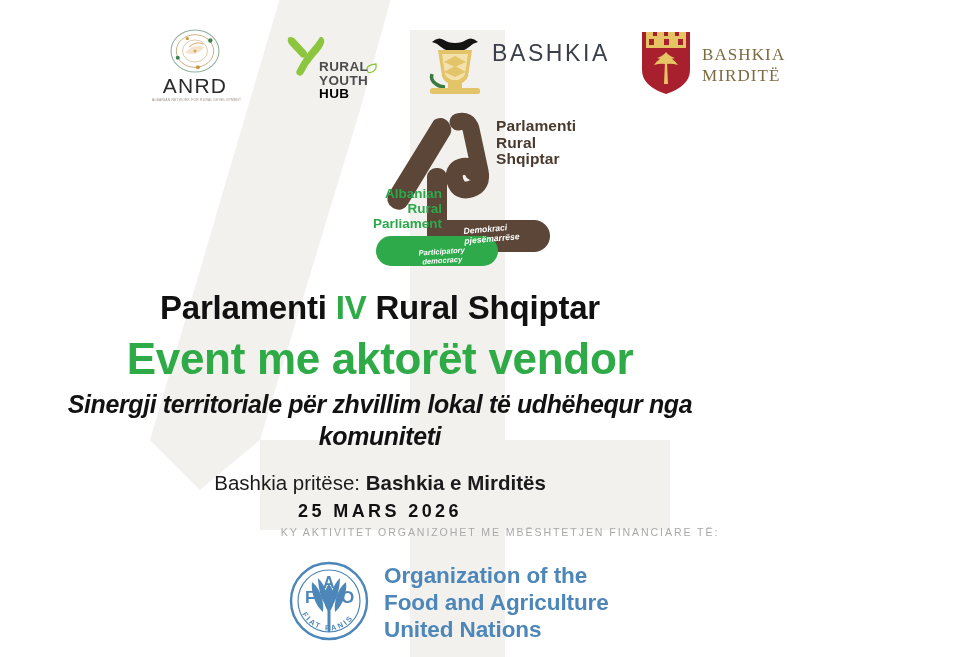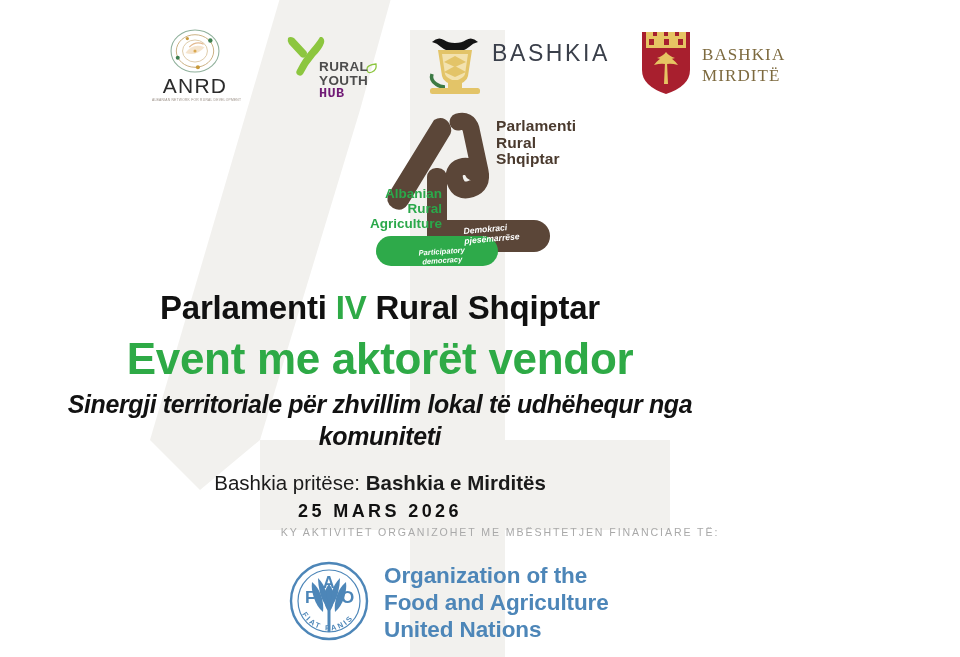--- a/index.html
+++ b/index.html
@@ -54,21 +54,21 @@
   
   .ryh{ position:absolute; left:282px; top:20px; width:110px; height:70px;}
   .ryh-y{ position:absolute; left:2px; top:0px; width:44px;height:44px;}
   .ryh-leaf{ position:absolute; left:84px; top:28px; width:12px;height:12px;}
   .ryh-text{
     position:absolute; left:37px; top:26px;
     font-size:13.5px; font-weight:700; line-height:13.5px;
     letter-spacing:.4px;
   }
   .ryh-text .l1,.ryh-text .l2{ color:#4d4d4d; display:block;}
-  .ryh-text .l3{ color:#701a75; display:block;font-family:Liberation Mono, monospace;}
+  .ryh-text .l3{ color:#000000; display:block;}
 
   
   .lezhe{ position:absolute; left:424px; top:14px; height:72px;}
   .lezhe-crest{ position:absolute; left:0; top:4px; width:62px;height:66px;}
   .lezhe-text{ position:absolute; left:68px; top:12px;}
   .lezhe-t1{
     font-size:23px; letter-spacing:2.6px; color:#3a3f4a; line-height:26px;
     font-weight:400;
   }
   .lezhe-t2{
@@ -258,21 +258,21 @@
       <rect x="46" y="128" width="122" height="30" rx="15" fill="#2eaa4a"></rect>
     </svg>
     <div class="arp-pr">
       <div>Parlamenti</div>
       <div>Rural</div>
       <div>Shqiptar</div>
     </div>
     <div class="arp-ar">
       <div>Albanian</div>
       <div>Rural</div>
-      <div>Agriculture</div>
+      <div>Parliament</div>
     </div>
     <div class="arp-dem">
       <div>Demokraci</div>
       <div>pjesëmarrëse</div>
     </div>
     <div class="arp-part">
       <div>Participatory</div>
       <div>democracy</div>
     </div>
   </div>

